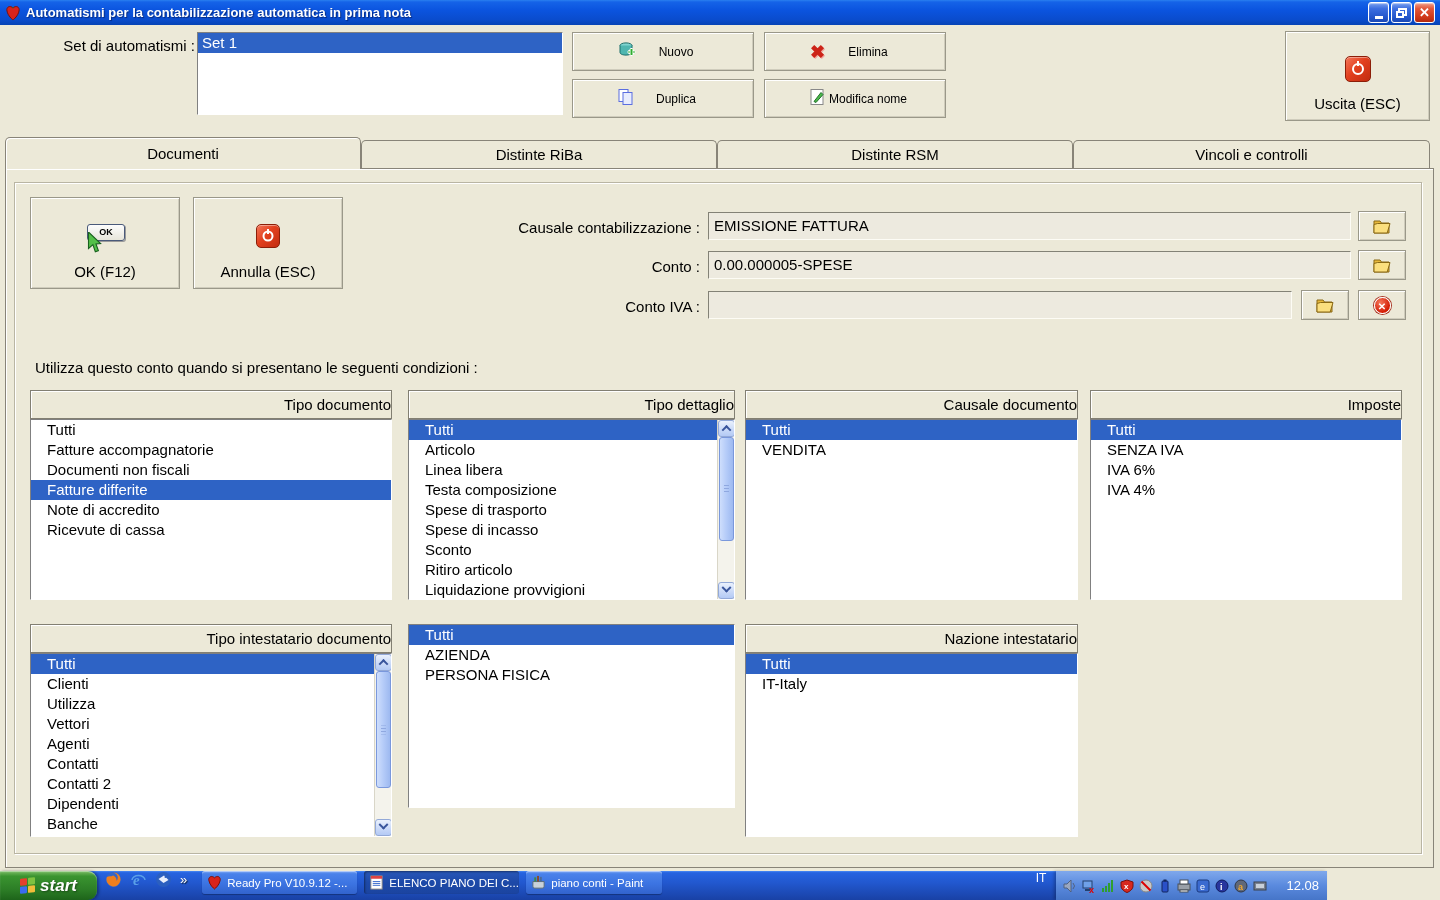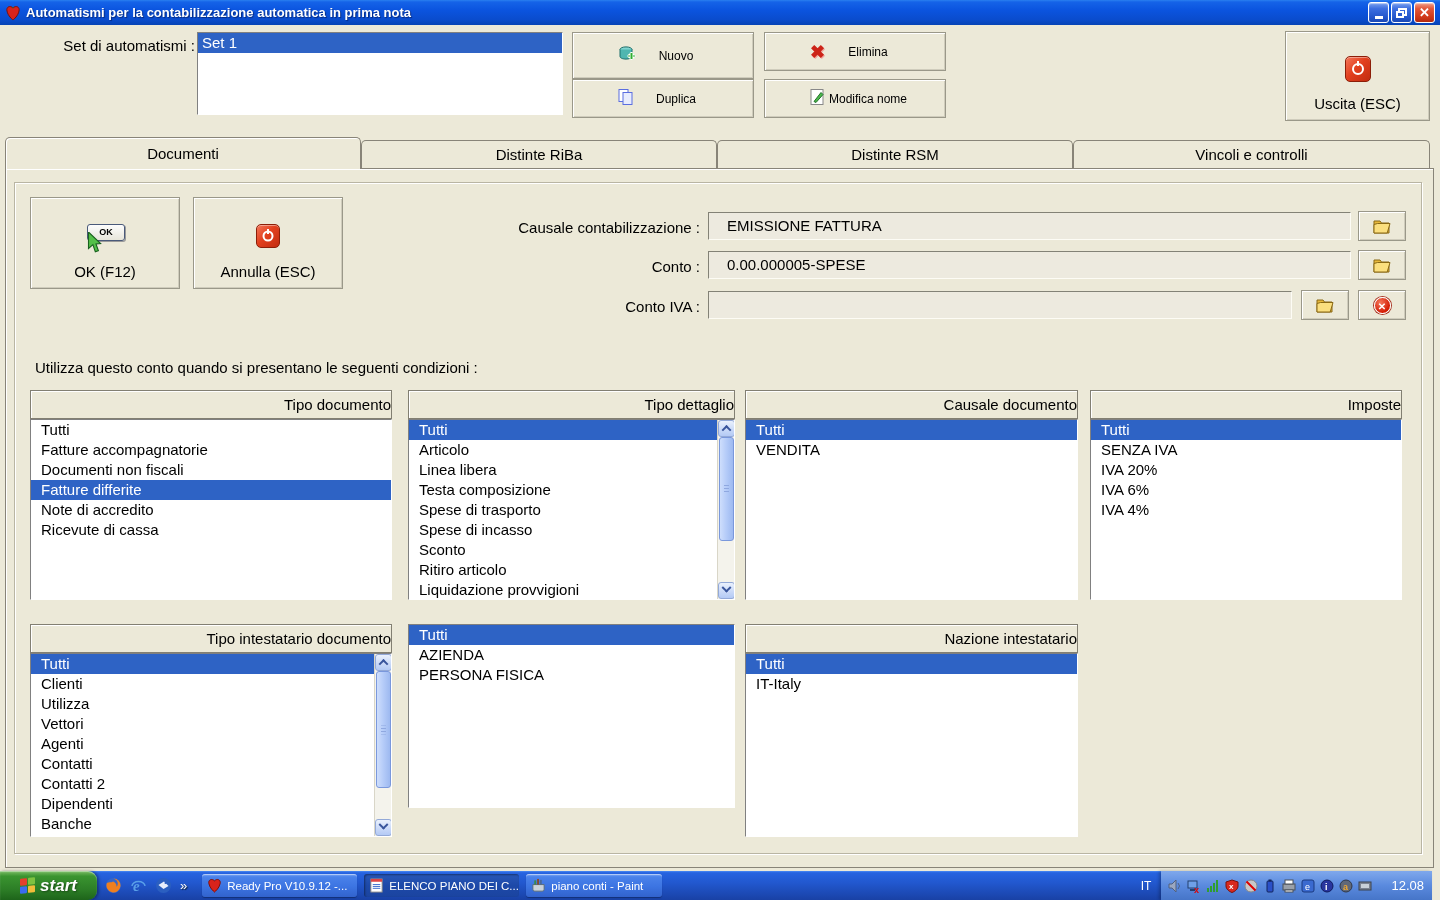--- a/index.html
+++ b/index.html
@@ -11,21 +11,21 @@
 #titlebar{left:0;top:0;width:1440px;height:25px;background:linear-gradient(180deg,#2a80f0 0%,#1563e8 8%,#0b54df 40%,#0a4ccd 78%,#0643b5 100%);display:flex;align-items:center;padding:0 5px;position:absolute}
 #titlebar .ttext{color:#fff;font-weight:bold;font-size:13px;text-shadow:1px 1px 1px #062a80;flex:1;margin-left:5px}
 .winbtn{width:21px;height:21px;border:1px solid #fff;border-radius:3px;margin-left:2px;display:flex;align-items:center;justify-content:center;color:#fff;font-size:12px;background:linear-gradient(180deg,#7ba1ef 0%,#3c6ee0 30%,#2153c8 80%,#1c49b4 100%);box-shadow:inset 0 1px 1px rgba(255,255,255,.5)}
 .winbtn.close{background:linear-gradient(180deg,#f0a08c 0%,#e35638 30%,#cc3414 80%,#b02a10 100%)}
 .minglyph{width:8px;height:3px;background:#fff;margin-top:9px}
 .closeglyph{font-weight:bold;font-size:13px}
 
 
 .sunken{border:1px solid;border-color:#808080 #fff #fff #808080;background:#fff}
 .btn3d{background:#ECE9D8;border:1px solid #9a9889;box-shadow:inset 1px 1px 0 #fff, inset -1px -1px 0 #cfccbc;cursor:default}
-.field{border:1px solid;border-color:#838276 #fdfcf5 #fdfcf5 #838276;background:#EDEADF;line-height:26px;padding-left:18px;font-size:15px}
+.field{border:1px solid;border-color:#838276 #fdfcf5 #fdfcf5 #838276;background:#EDEADF;line-height:26px;padding-left:5px;font-size:15px}
 
 
 #set-label{left:30px;top:37px;width:165px;text-align:right;position:absolute}
 #set-list{left:197px;top:32px;width:366px;height:83px;position:absolute}
 #set-list .li{height:20px;line-height:20px;padding-left:4px}
 .li.sel{background:#2E63C5;color:#fff}
 .tbtn{position:absolute;display:block}
 .tbtn .ticn{position:absolute;left:45px;top:50%;transform:translateY(-50%)}
 .tbtn .tlbl{position:absolute;left:46px;right:20px;top:50%;transform:translateY(-50%);text-align:center;font-size:12px}
 #btn-uscita{left:1285px;top:31px;width:145px;height:90px;position:absolute}
@@ -62,34 +62,34 @@
 .flabel{position:absolute;width:300px;text-align:right;font-size:15px;z-index:4}
 .finput{position:absolute;z-index:4}
 
 
 #cond-text{position:absolute;left:35px;top:359px;font-size:15px;z-index:4}
 
 
 .lbox{position:absolute;z-index:4}
 .lbox .hdr{border:1px solid #827f72;background:#ECE9D8;text-align:right;height:29px;line-height:27px;font-size:15px;box-shadow:inset 1px 1px 0 #fff}
 .lbox .body{position:relative;border:1px solid;border-color:#808080 #fff #fff #808080;background:#fff;overflow:hidden}
-.lbox .items .li{height:20px;line-height:20px;padding-left:10px;white-space:nowrap}
+.lbox .items .li{height:20px;line-height:20px;padding-left:16px;white-space:nowrap}
 
 .vscroll{position:absolute;right:0;top:0;bottom:0;width:17px;background:#F4F3EC;border-left:1px solid #d9d6c8}
 .sbtn{position:absolute;left:0;width:17px;height:17px;background:linear-gradient(180deg,#EAF1FD,#C8D8F8 60%,#B4CAF5);border:1px solid #93A9D8;border-radius:3px;display:flex;align-items:center;justify-content:center}
 .sbtn.up{top:0}
 .sbtn.down{bottom:0}
 .chev{width:7px;height:7px;border-left:2px solid #39559c;border-top:2px solid #39559c}
 .chev.u{transform:rotate(45deg) translate(1px,1px)}
 .chev.d{transform:rotate(225deg) translate(2px,2px)}
 .sthumb{position:absolute;left:1px;width:15px;background:linear-gradient(90deg,#CEDEFC,#B4CBF8 50%,#9DB9F0);border:1px solid #7A98DC;border-radius:3px}
 .sthumb .grip{position:absolute;left:4px;right:4px;top:50%;height:9px;transform:translateY(-50%);background:repeating-linear-gradient(180deg,#8FA8E0 0,#8FA8E0 1px,transparent 1px,transparent 3px)}
 
 
-#taskbar{position:absolute;left:0;top:871px;width:1432px;height:29px;background:linear-gradient(180deg,#4b8cf5 0%,#2663e0 6%,#2258cf 40%,#1941A5 100%);display:flex;align-items:center}
+#taskbar{position:absolute;left:0;top:871px;width:1327px;height:29px;background:linear-gradient(180deg,#4b8cf5 0%,#2663e0 6%,#2258cf 40%,#1941A5 100%);display:flex;align-items:flex-start}
 #startbtn{width:97px;height:29px;border-radius:0 9px 9px 0;background:linear-gradient(180deg,#7dbd66 0%,#3a9430 18%,#2c7d26 65%,#1d641a 100%);display:flex;align-items:center;justify-content:center;gap:5px;box-shadow:inset 0 1px 1px rgba(255,255,255,.45),2px 0 3px rgba(0,0,0,.35)}
 #startbtn .slbl{color:#fff;font-weight:bold;font-style:italic;font-size:17px;text-shadow:1px 1px 2px #1a4a17}
 .flag{width:15px;height:15px;position:relative;transform:skewY(-6deg)}
 .flag div{position:absolute;width:7px;height:7px;border-radius:1px}
 .flag .r{left:0;top:0;background:#e3402c}
 .flag .g{left:8px;top:0;background:#7fc241}
 .flag .b{left:0;top:8px;background:#3b6cf0}
 .flag .y{left:8px;top:8px;background:#f2bd3a}
 #quick{display:flex;align-items:center;gap:8px;padding:0 8px}
 .qicon{width:17px;height:17px}
@@ -128,21 +128,21 @@
     </div>
 </div>
 
 <div id="set-label" class="abs">Set di automatismi :</div>
 <div id="set-list" class="sunken">
     <div class="items">
       <div class="li sel">Set 1</div>
     </div>
   </div>
 
-<div class="tbtn btn3d" style="left:572px;top:32px;width:182px;height:47px">
+<div class="tbtn btn3d" style="left:572px;top:32px;width:182px;height:39px">
   <span class="ticn"><svg width="18" height="18" viewBox="0 0 18 18">
         <ellipse cx="8" cy="4" rx="6" ry="2.6" fill="#7fd4d0" stroke="#1d6e6a"></ellipse>
         <path d="M2 4 v7 c0 1.5 2.7 2.6 6 2.6 s6-1.1 6-2.6 v-7" fill="#4fb6b0" stroke="#1d6e6a"></path>
         <rect x="10" y="9" width="7" height="3" rx="1" fill="#2fae2f" stroke="#fff"></rect>
         <rect x="12" y="7" width="3" height="7" rx="1" fill="#2fae2f" stroke="#fff"></rect>
       </svg></span>
   <span class="tlbl">Nuovo</span>
 </div>
 <div class="tbtn btn3d" style="left:764px;top:32px;width:182px;height:39px">
   <span class="ticn xmark">✖</span>
@@ -276,21 +276,20 @@
         <div class="li">VENDITA</div>
       </div>
     </div>
 </div>
 <div class="lbox" style="left:1090px;top:390px;width:312px">
   <div class="hdr">Imposte</div>
   <div class="body" style="height:181px">
       <div class="items">
         <div class="li sel">Tutti</div>
         <div class="li">SENZA IVA</div>
-        <div class="li">IVA 20%</div>
         <div class="li">IVA 6%</div>
         <div class="li">IVA 4%</div>
       </div>
     </div>
 </div>
 <div class="lbox" style="left:30px;top:624px;width:362px">
   <div class="hdr">Tipo intestatario documento</div>
   <div class="body" style="height:184px">
       <div class="items" style="margin-right: 17px;">
         <div class="li sel">Tutti</div>

